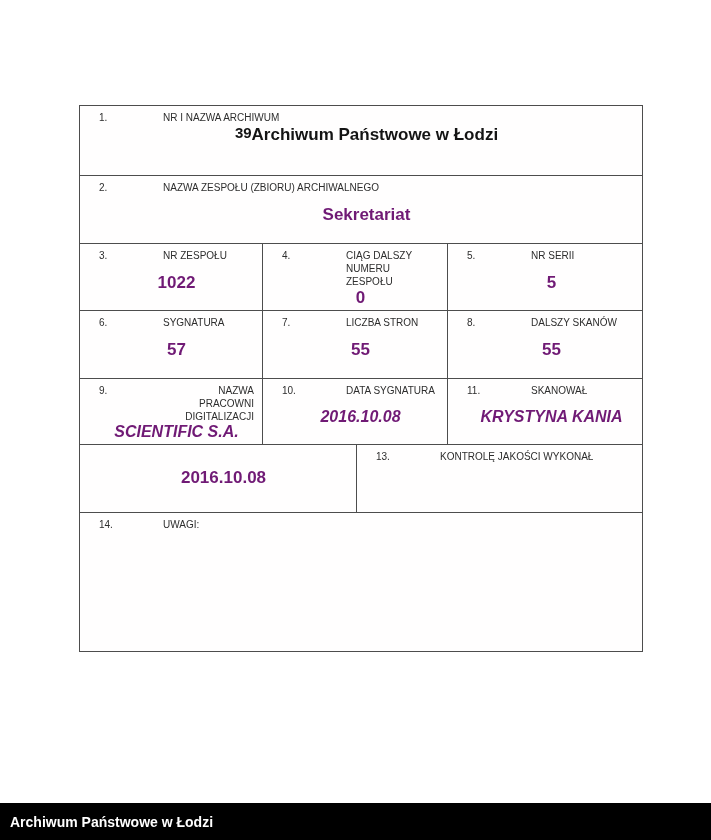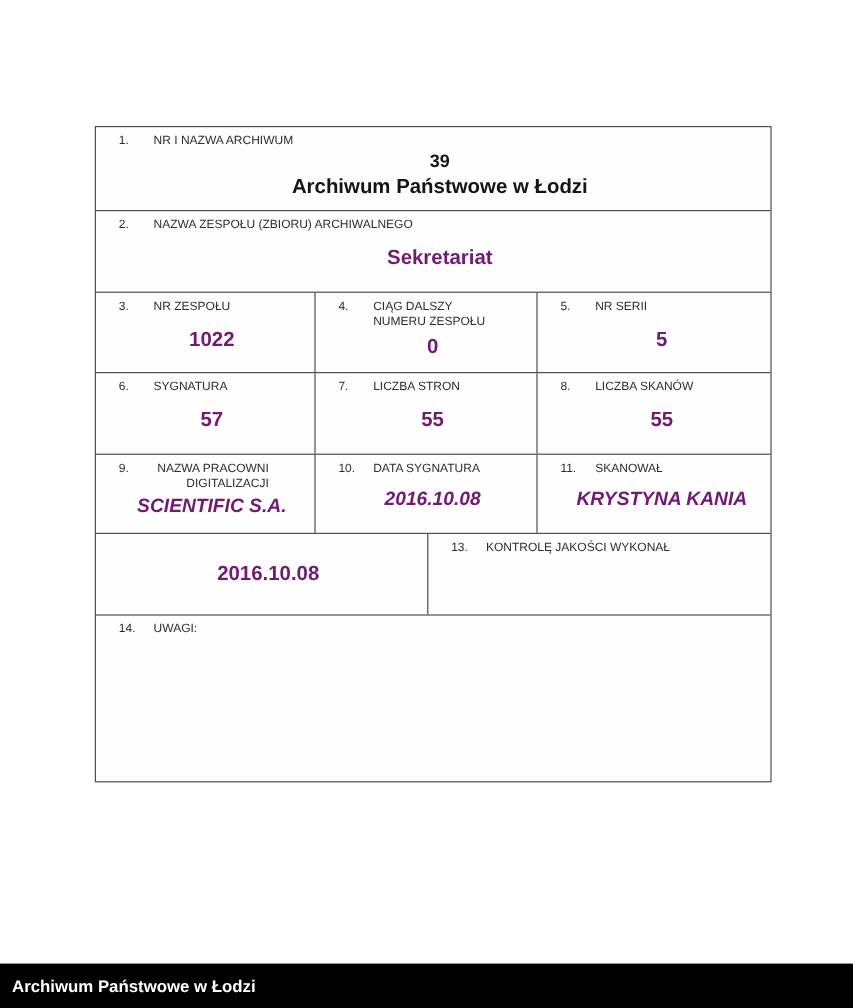--- a/index.html
+++ b/index.html
@@ -57,39 +57,38 @@
     align-items: flex-start;
     font-size: 10px;
     line-height: 1.3;
     color: #2d2d2d;
     flex: 0 0 auto;
   }
   .label .num {
     flex: 0 0 29px;
     width: 29px;
   }
-  .label .ltext { flex: 1 1 auto; }
+  .label .ltext { flex: 1 1 auto; margin-left: 35px; }
   .ltext.wrap-narrow { max-width: 112px; }
   .ltext.wrap-xnarrow { max-width: 96px; text-align: right; }
   .value {
     flex: 1 1 auto;
     display: flex;
     align-items: center;
     justify-content: center;
     text-align: center;
     font-weight: bold;
     font-size: 17px;
     color: #701a75;
     line-height: 1.15;
   }
   .value-stack {
     flex: 1 1 auto;
     display: flex;
-    flex-direction: column;
-    align-items: center;
+    flex-direction: row;
     justify-content: center;
     text-align: center;
     font-weight: bold;
     color: #141414;
   }
   .value-stack .v1 { font-size: 15px; line-height: 1.25; }
   .value-stack .v2 { font-size: 17px; line-height: 1.25; }
   .value.v-16 { font-size: 16px; font-style: italic; }
   .footer-bar {
     position: absolute;
@@ -172,21 +171,21 @@
       <div class="cell c2">
         <div class="label">
           <span class="num">7.</span>
           <span class="ltext">LICZBA STRON</span>
         </div>
         <div class="value">55</div>
       </div>
       <div class="cell c3">
         <div class="label">
           <span class="num">8.</span>
-          <span class="ltext">LICZBA SKANÓW</span>
+          <span class="ltext">DALSZY SKANÓW</span>
         </div>
         <div class="value">55</div>
       </div>
     </div>
 
     <div class="row r5">
       <div class="cell c1">
         <div class="label">
           <span class="num">9.</span>
           <span class="ltext wrap-xnarrow">NAZWA PRACOWNI DIGITALIZACJI</span>

